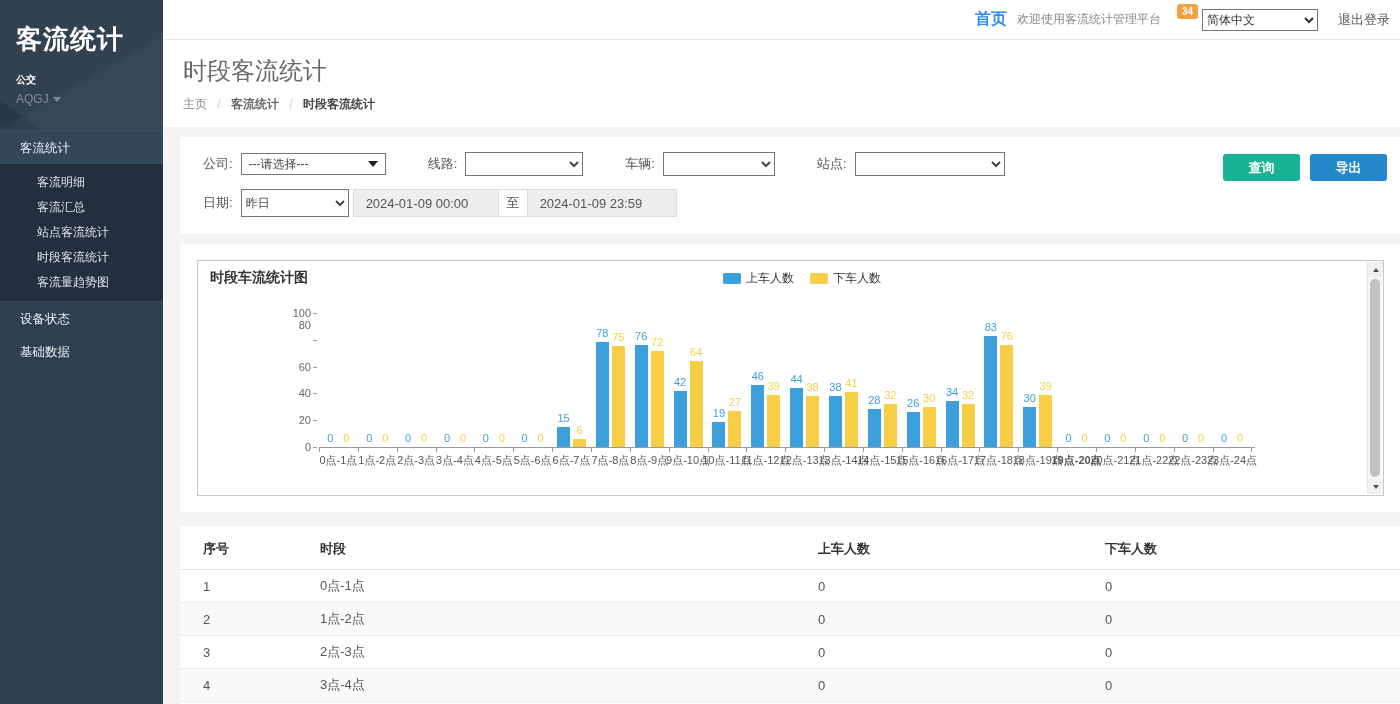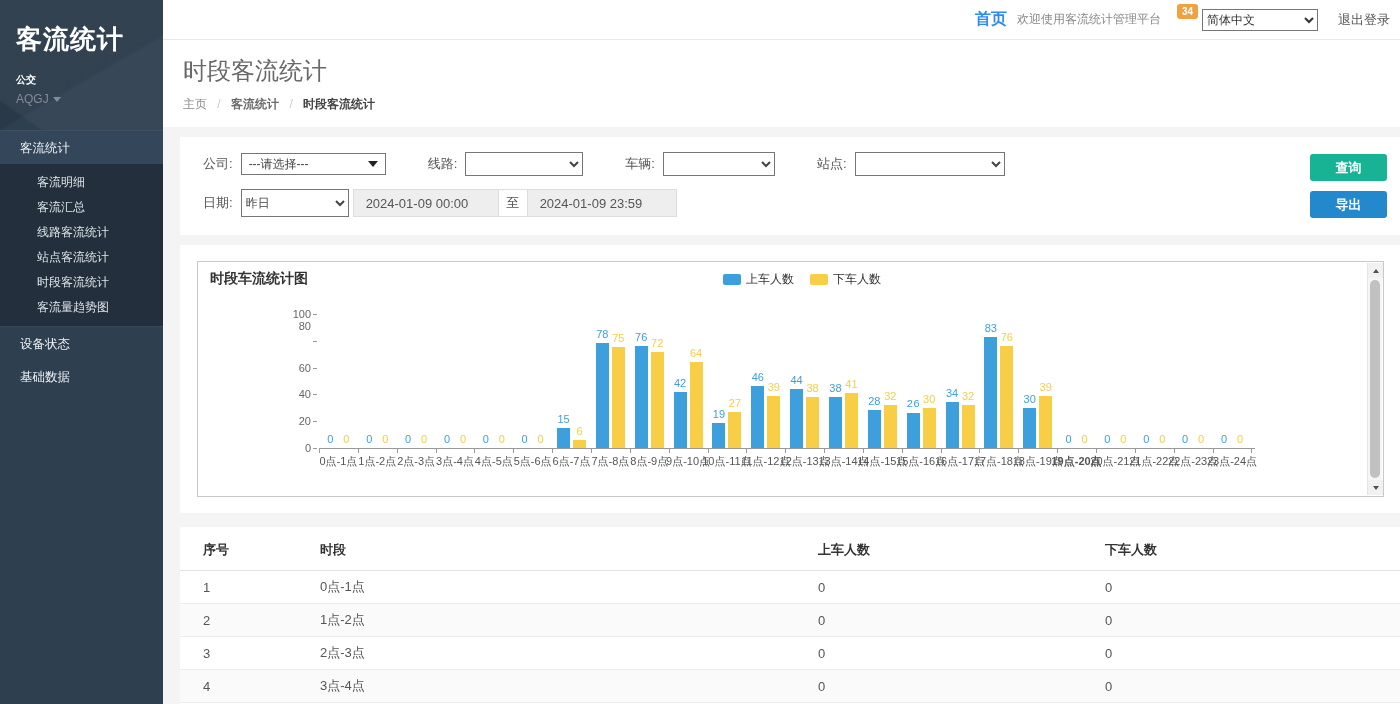--- a/index.html
+++ b/index.html
@@ -59,21 +59,21 @@
     display:flex; align-items:center; justify-content:space-between; padding:0 7px; font-size:12px; color:#444; cursor:pointer; }
   .company-select .tri { width:0; height:0; border-left:5px solid transparent; border-right:5px solid transparent;
     border-top:6px solid #222; }
   select.native { height:24px; border:1px solid #767676; background:#fff; font-size:12px; color:#444; font-family:inherit; }
   .sel-line { width:118px; } .sel-vehicle { width:112px; } .sel-station { width:150px; } .sel-date { width:108px; }
   .date-input { height:28px; border:1px solid #ddd; background:#eee; color:#555; font-size:13px;
     padding:0 12px; font-family:inherit; }
   .date-from { width:146px; } .date-to { width:150px; }
   .to-box { height:28px; width:28px; border:1px solid #ddd; border-left:none; border-right:none;
     background:#fff; display:flex; align-items:center; justify-content:center; font-size:13px; color:#555; }
-  .filter-buttons { display:flex; flex-direction:column; gap:10px; padding-top:2px;justify-content:space-between; }
+  .filter-buttons { display:flex; gap:10px; padding-top:2px;justify-content:space-between; }
   .btn { width:77px; height:27px; border:none; border-radius:3px; color:#fff; font-size:13px;
     font-weight:bold; cursor:pointer; font-family:inherit; }
 
   
   .chart-panel { background:#fff; margin-top:10px; padding:16px 16px 16px 17px; }
   .chart-box { position:relative; border:1px solid #c9c9c9; height:236px; background:#fff; overflow:hidden; }
   .chart-header { position:absolute; left:0; top:0; right:16px; height:30px; }
   .chart-title { position:absolute; left:12px; top:8px; font-size:14px; font-weight:bold; color:#333; }
   .chart-legend { position:absolute; left:525px; top:9px; display:flex; gap:16px; }
   .legend-item { display:flex; align-items:center; gap:5px; font-size:12px; color:#333; cursor:pointer; }
@@ -112,21 +112,20 @@
   <div class="org-code">
     <span>AQGJ</span><span class="caret"></span>
   </div>
   <div class="menu">
     <div class="menu-section active">客流统计</div>
     <div class="submenu" id="submenu">
   <div class="submenu-item">客流明细</div>
 
   <div class="submenu-item">客流汇总</div>
 
-  <div class="submenu-item">线路客流统计</div>
 
   <div class="submenu-item">站点客流统计</div>
 
   <div class="submenu-item">时段客流统计</div>
 
   <div class="submenu-item">客流量趋势图</div>
 </div>
     <div class="menu-section">设备状态</div>
     <div class="menu-section">基础数据</div>
   </div>
@@ -310,21 +309,21 @@
             <div class="bar-label" style="left: 617.475px; top: 120px; color: rgb(61, 160, 220);">38</div>
             <div class="bar" style="left: 646.975px; top: 131px; width: 13px; height: 55px; background: rgb(247, 206, 70);"></div>
             <div class="bar-label" style="left: 633.475px; top: 116px; color: rgb(247, 206, 70);">41</div>
             <div class="xlab" style="left: 615.475px; top: 192px; width: 60px;">13点-14点</div>
             <div class="bar" style="left: 669.825px; top: 148px; width: 13px; height: 38px; background: rgb(61, 160, 220);"></div>
             <div class="bar-label" style="left: 656.325px; top: 133px; color: rgb(61, 160, 220);">28</div>
             <div class="bar" style="left: 685.825px; top: 143px; width: 13px; height: 43px; background: rgb(247, 206, 70);"></div>
             <div class="bar-label" style="left: 672.325px; top: 128px; color: rgb(247, 206, 70);">32</div>
             <div class="xlab" style="left: 654.325px; top: 192px; width: 60px;">14点-15点</div>
             <div class="bar" style="left: 708.675px; top: 151px; width: 13px; height: 35px; background: rgb(61, 160, 220);"></div>
-            <div class="bar-label" style="left: 695.175px; top: 136px; color: rgb(61, 160, 220); font-family: Liberation Mono, monospace;">26</div>
+            <div class="bar-label" style="left: 695.175px; top: 136px; color: rgb(61, 160, 220);">26</div>
             <div class="bar" style="left: 724.675px; top: 146px; width: 13px; height: 40px; background: rgb(247, 206, 70);"></div>
             <div class="bar-label" style="left: 711.175px; top: 131px; color: rgb(247, 206, 70);">30</div>
             <div class="xlab" style="left: 693.175px; top: 192px; width: 60px;">15点-16点</div>
             <div class="bar" style="left: 747.525px; top: 140px; width: 13px; height: 46px; background: rgb(61, 160, 220);"></div>
             <div class="bar-label" style="left: 734.025px; top: 125px; color: rgb(61, 160, 220);">34</div>
             <div class="bar" style="left: 763.525px; top: 143px; width: 13px; height: 43px; background: rgb(247, 206, 70);"></div>
             <div class="bar-label" style="left: 750.025px; top: 128px; color: rgb(247, 206, 70);">32</div>
             <div class="xlab" style="left: 732.025px; top: 192px; width: 60px;">16点-17点</div>
             <div class="bar" style="left: 786.375px; top: 75px; width: 13px; height: 111px; background: rgb(61, 160, 220);"></div>
             <div class="bar-label" style="left: 772.875px; top: 60px; color: rgb(61, 160, 220);">83</div>

